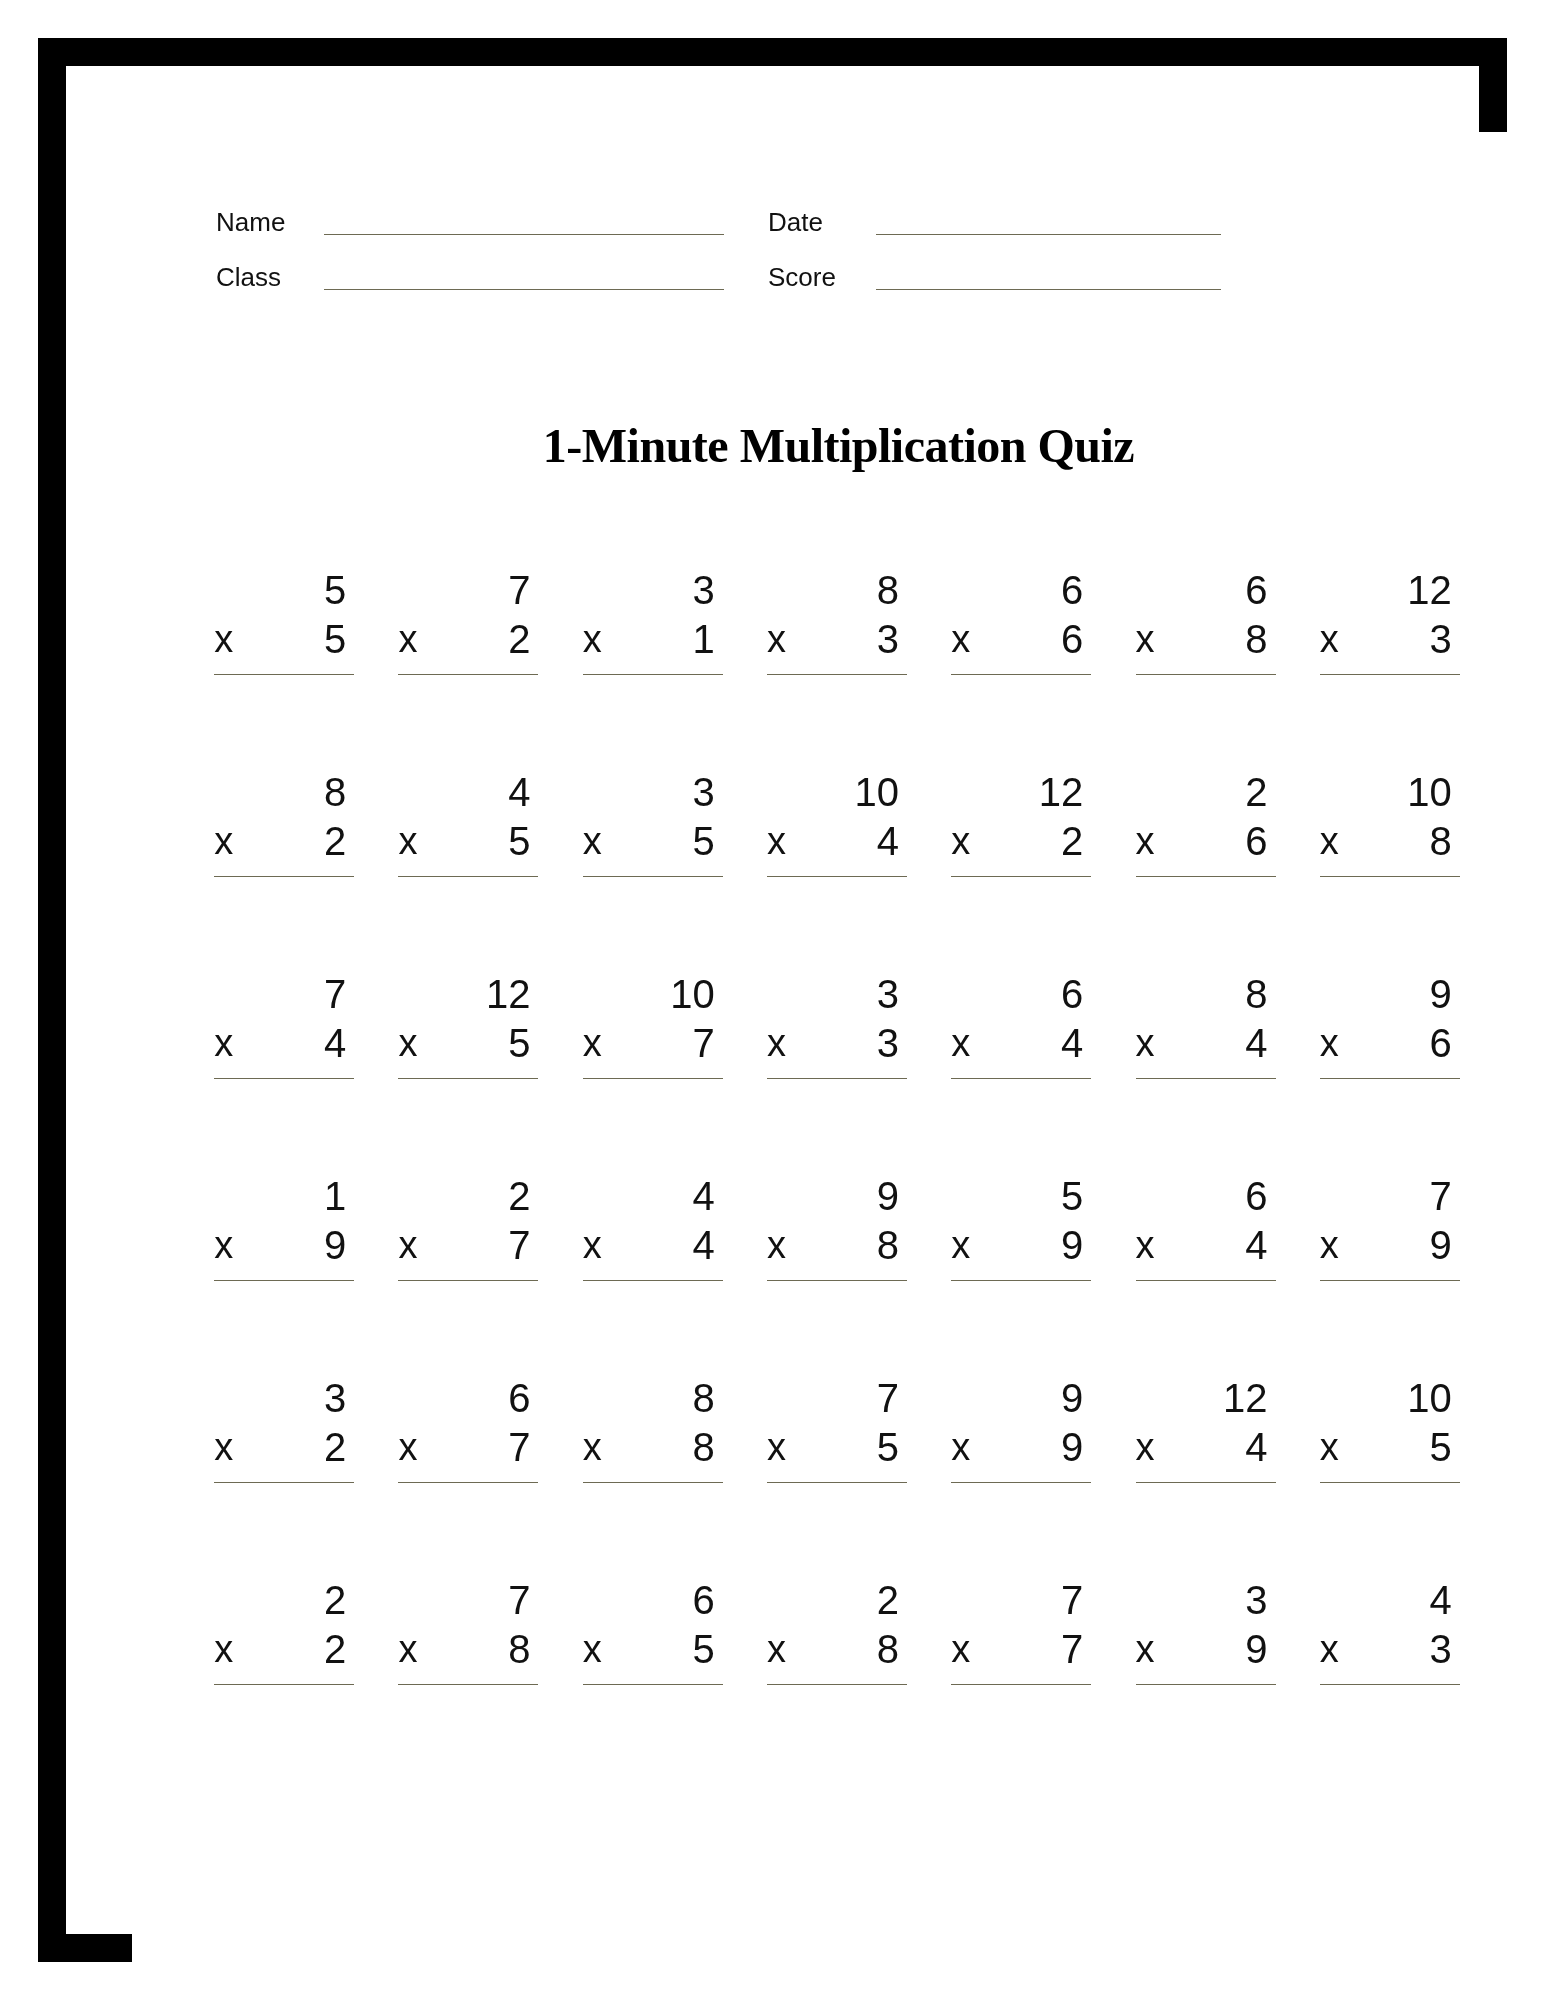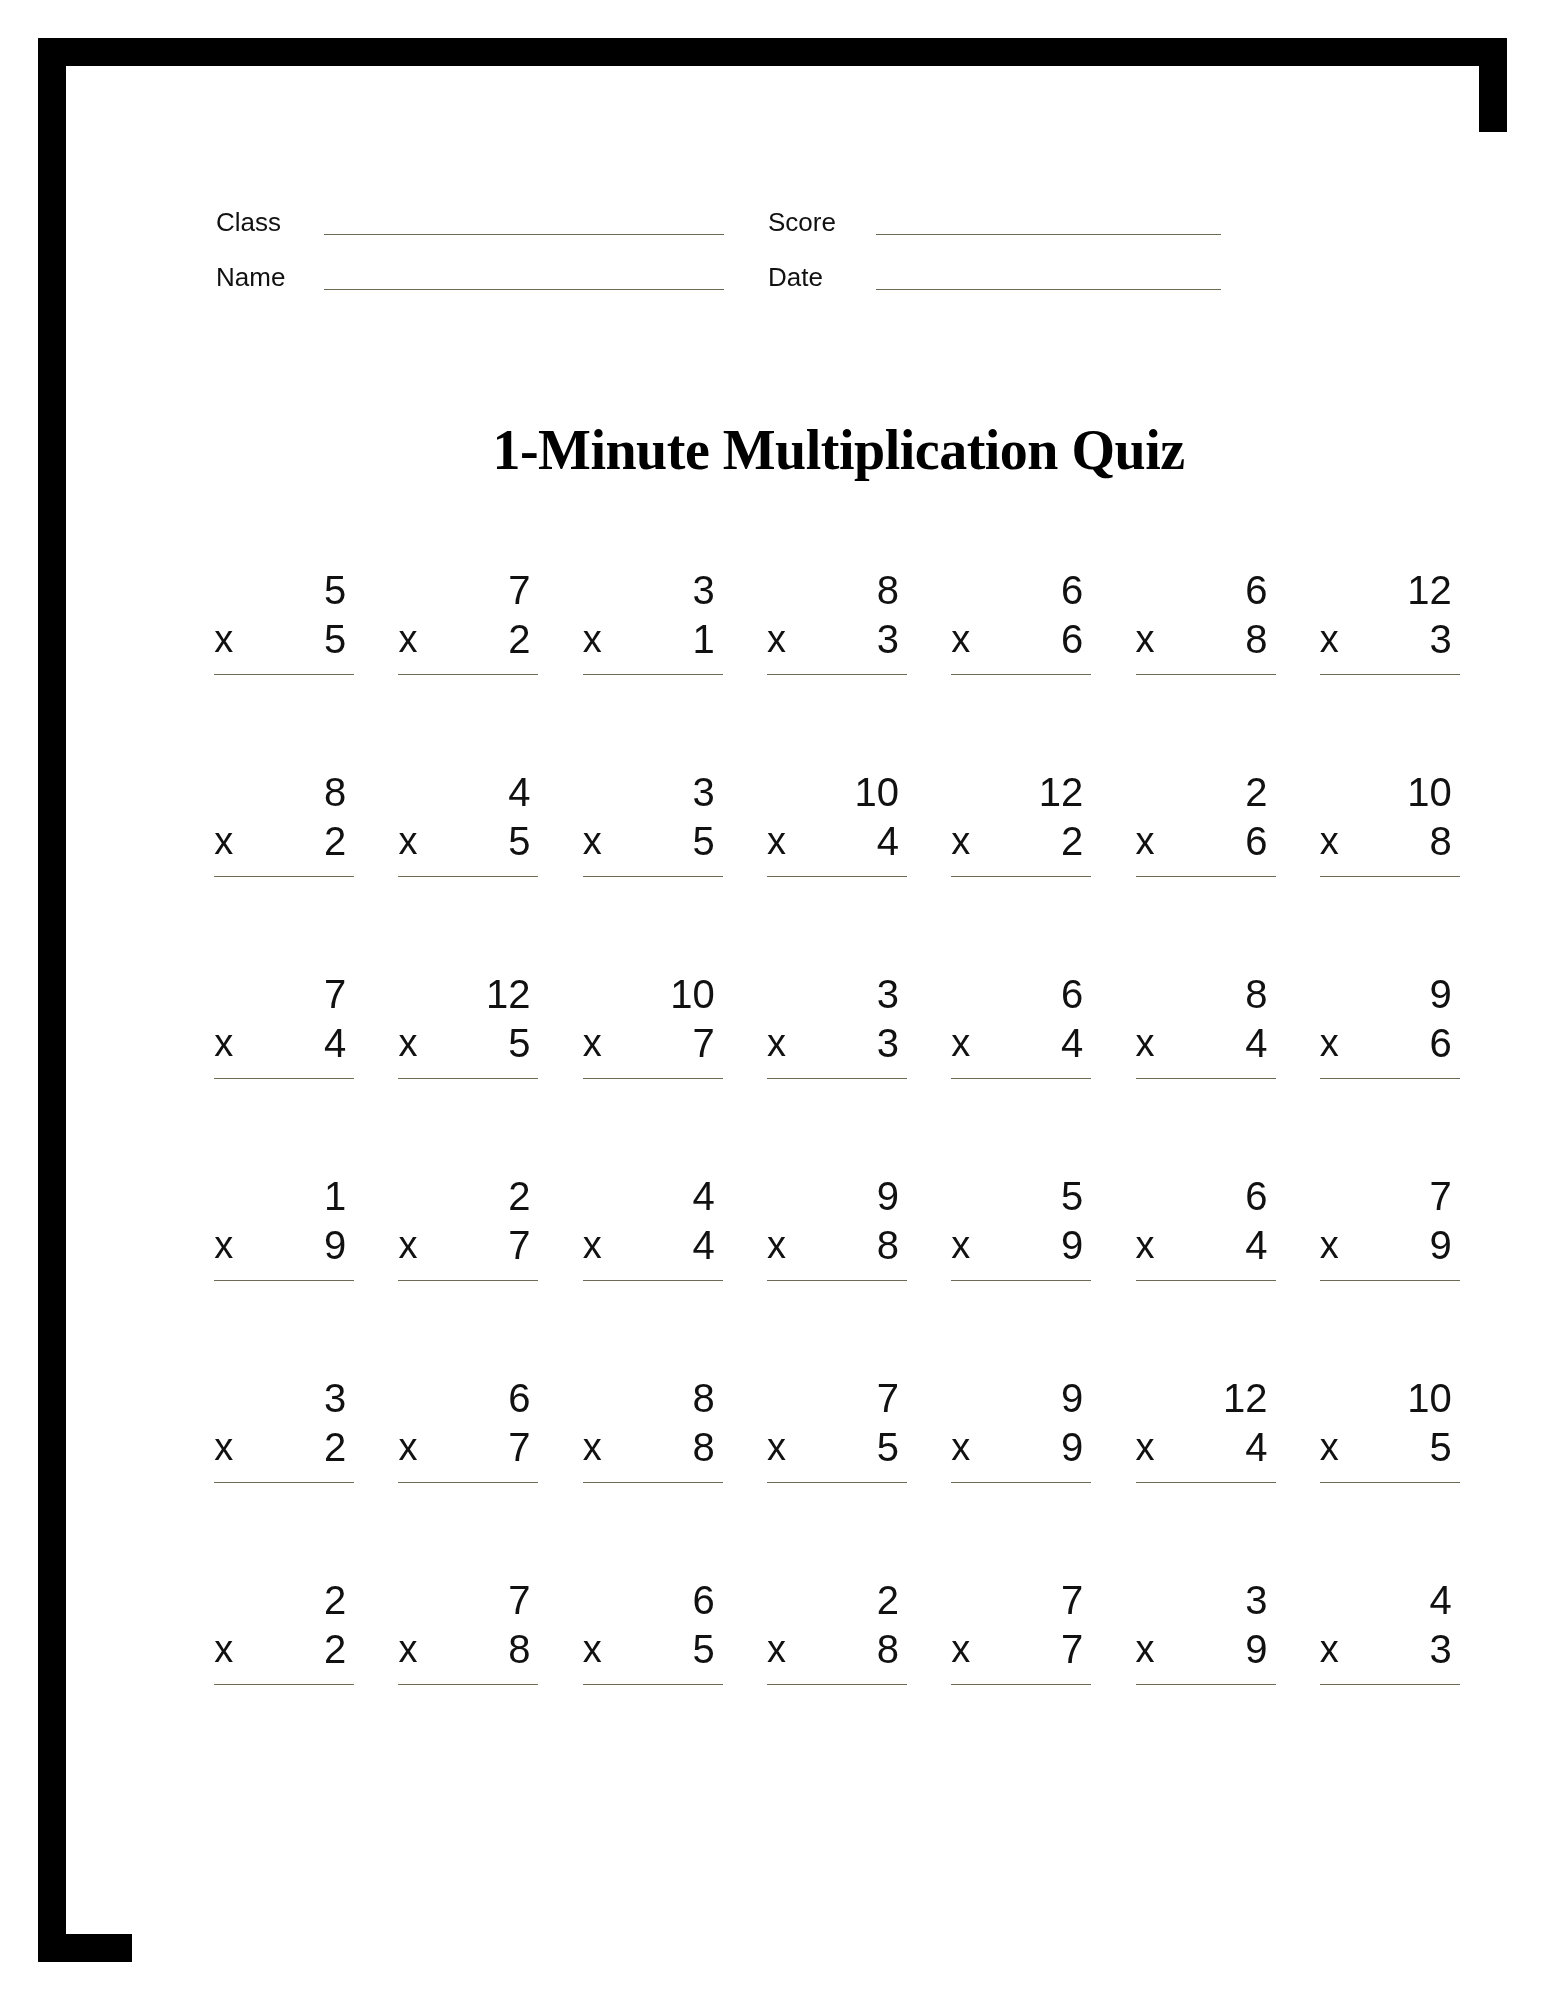--- a/index.html
+++ b/index.html
@@ -75,21 +75,21 @@
 
   
   .title {
     position: absolute;
     top: 290px;
     left: 0;
     width: 100%;
     text-align: center;
     font-family: "Liberation Serif", serif;
     font-weight: bold;
-    font-size: 56px;
+    font-size: 48px;
     letter-spacing: -0.5px;
     color: #000000;
     line-height: 1;
   }
 
   
   .grid {
     position: absolute;
     left: 60px;
     top: 430px;
@@ -133,39 +133,39 @@
 </style>
 </head>
 <body>
 
 <div class="page">
   <div class="frame">
     <div class="sheet">
 
       <div class="fields">
         <div class="field-row">
+          <div class="field f-name">
+            <span class="field-label">Name</span>
+            <span class="field-line"></span>
+          </div>
+          <div class="field f-date">
+            <span class="field-label">Date</span>
+            <span class="field-line"></span>
+          </div>
+        </div>
+        <div class="field-row">
           <div class="field f-class">
             <span class="field-label">Class</span>
             <span class="field-line"></span>
           </div>
           <div class="field f-score">
             <span class="field-label">Score</span>
             <span class="field-line"></span>
           </div>
         </div>
-        <div class="field-row">
-          <div class="field f-name">
-            <span class="field-label">Name</span>
-            <span class="field-line"></span>
-          </div>
-          <div class="field f-date">
-            <span class="field-label">Date</span>
-            <span class="field-line"></span>
-          </div>
-        </div>
       </div>
 
       <div class="title">1-Minute Multiplication Quiz</div>
 
       <div class="grid">
           <div class="problem">
             <div class="prob-top">
               <span class="op">x</span>
               <span class="num">5</span>
             </div>

